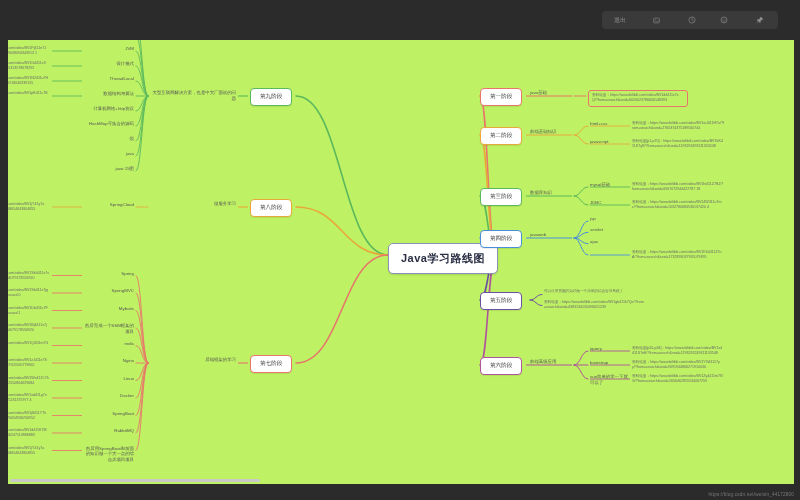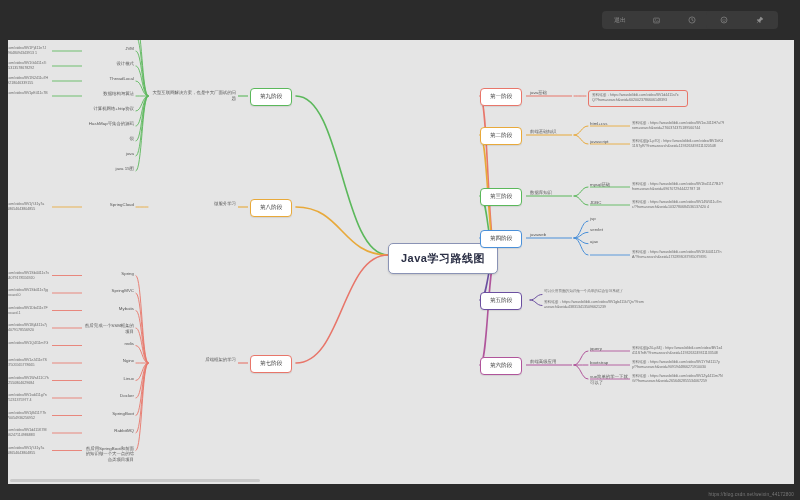--- a/index.html
+++ b/index.html
@@ -1,18 +1,18 @@
 <!DOCTYPE html>
 <html><head>
 <meta charset="utf-8">
 <style>
   html,body{margin:0;padding:0;background:#1e1e1e;}
   body{width:800px;height:500px;overflow:hidden;font-family:"Liberation Sans","DejaVu Sans",sans-serif;}
   #app{position:relative;width:800px;height:500px;background:#2b2b2b;}
-  #canvas{position:absolute;left:0;top:0;width:800px;height:484px;background:#e5e5e5;overflow:hidden;}
+  #canvas{position:absolute;left:0;top:0;width:800px;height:484px;background:#bef264;overflow:hidden;}
   svg.links{position:absolute;left:0;top:0;width:800px;height:484px;pointer-events:none;}
 
   .node{position:absolute;box-sizing:border-box;white-space:pre-wrap;}
 
   .root{padding:7px 12px;border:1px solid #8a93b5;border-radius:5px;background:#fff;
         font-size:11px;font-weight:bold;color:#2b2f45;letter-spacing:.5px;
         box-shadow:0 1px 2px rgba(0,0,0,.13);}
 
   .stage{padding:4px 9px;border-radius:4px;background:#fff;border:1px solid #999;
          font-size:5.6px;color:#333;text-align:center;min-width:42px;

